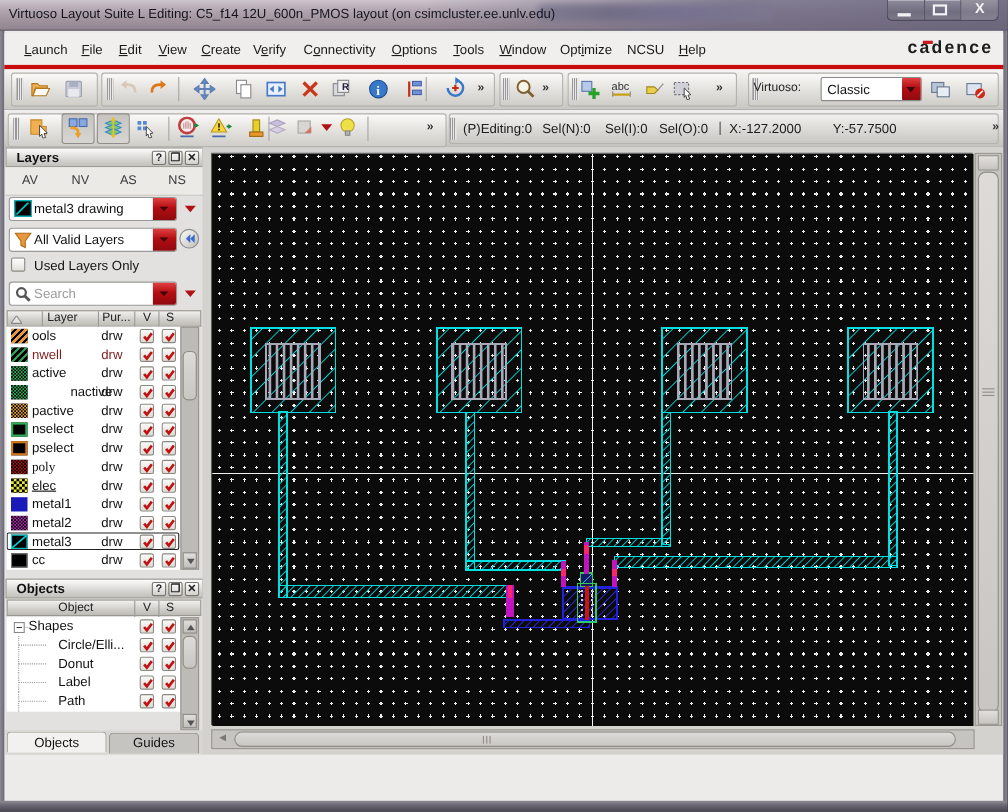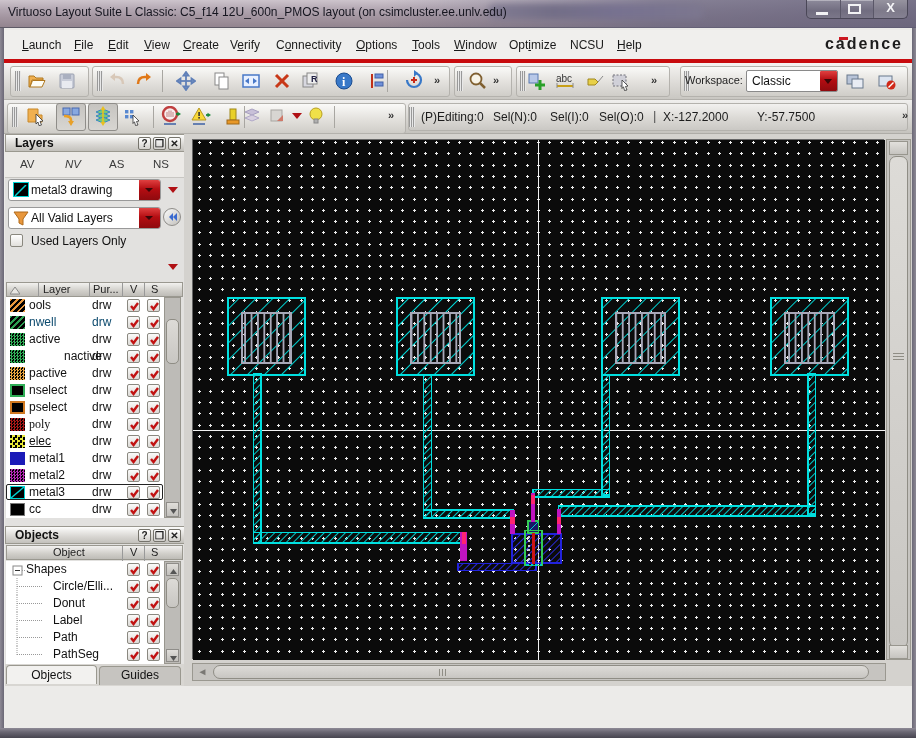--- a/index.html
+++ b/index.html
@@ -96,21 +96,21 @@
 #canvas { left:188px; top:111px; width:692px; height:520px; background:#0a0a0a; border:1px solid #666; }
 .sb { position:absolute; background:#c6c4c0; }
 .thumb { position:absolute; background:linear-gradient(to bottom,#dddbd7,#c8c6c2); border:1px solid #8f8d85; border-radius:7px; }
 </style></head>
 <body>
 
 <div class="abs" id="titlebar">
     <div class="abs tgrad"></div>
   </div>
 <div class="abs" id="blur1"></div>
-<div class="abs" id="titletext">Virtuoso Layout Suite L Classic: C5_f14 12U_600n_PMOS layout (on csimcluster.ee.unlv.edu)</div>
+<div class="abs" id="titletext">Virtuoso Layout Suite L Editing: C5_f14 12U_600n_PMOS layout (on csimcluster.ee.unlv.edu)</div>
 <div class="abs" id="winbtns">
   <div class="wb"><svg width="100%" height="19">
         <rect x="9" y="12" width="12" height="3" fill="#f2f2f4"></rect>
       </svg></div>
   <div class="wb"><svg width="100%" height="19">
         <rect x="8" y="5" width="11" height="8" fill="none" stroke="#f2f2f4" stroke-width="2"></rect>
       </svg></div>
   <div class="wb close" style="font-size:13px;font-weight:bold;">X</div>
 </div>
 <div class="abs" id="frame-l"></div>
@@ -233,21 +233,21 @@
 <div style="position:absolute;left:581px;top:8px;width:20px;height:20px;"><svg width="20" height="20">
           <path d="M3,8 L10,8 L13,11 L10,14 L3,14 Z" fill="#e8d048" stroke="#a08820"></path>
           <line x1="13" y1="11" x2="18" y2="5" stroke="#888"></line>
         </svg></div>
 <div style="position:absolute;left:607px;top:8px;width:20px;height:20px;"><svg width="20" height="20">
           <rect x="2" y="4" width="13" height="11" fill="#d0d0d8" stroke="#707078" stroke-dasharray="2,1.5"></rect>
           <path d="M11,9 L17,15 L14.5,15.5 L16,19 L13.5,19.5 L12.5,15.8 L11,17.5 Z" fill="#fff" stroke="#333" stroke-width="0.8"></path>
         </svg></div>
 <div class="chev" style="left:647px;top:11px;">»</div>
 <div class="grip" style="left:680px;top:8px;"></div>
-<div id="wslabel" style="top:11px;">Workspace:</div>
+<div id="wslabel" style="top:11px;">Virtuoso:</div>
 <div id="wsbox" style="left:742px;top:7px;">Classic<div id="wsarr"></div></div>
 <div style="position:absolute;left:841px;top:8px;width:20px;height:20px;"><svg width="20" height="20">
           <rect x="2" y="4" width="11" height="9" fill="#b8c4d8" stroke="#68788c"></rect>
           <rect x="7" y="8" width="11" height="9" fill="#e8ecf4" stroke="#68788c"></rect>
         </svg></div>
 <div style="position:absolute;left:872px;top:8px;width:20px;height:20px;"><svg width="20" height="20">
           <rect x="3" y="5" width="13" height="10" fill="#dce4f0" stroke="#68788c"></rect>
           <circle cx="15" cy="14" r="4.5" fill="#d02818"></circle>
           <line x1="12.5" y1="16.5" x2="17.5" y2="11.5" stroke="#fff" stroke-width="1.5"></line>
         </svg></div>
@@ -339,21 +339,21 @@
     <div class="ptitle" style="top:0px;">Layers
       <div class="pbtns">
           <div class="pbtn">?</div>
           <div class="pbtn">❐</div>
           <div class="pbtn">✕</div>
         </div>
     </div>
 
     <div style="position:absolute;left:0;top:18px;width:180px;height:26px;background:#eceae7;border-bottom:1px solid #c8c6c2;">
       <span class="lbl" style="left:15px;top:6px;color:#3a3a3a;font-size:11.5px;">AV</span>
-      <span class="lbl" style="left:60px;top:6px;color:#3a3a3a;font-size:11.5px;font-style:italic;">NV</span>
+      <span class="lbl" style="left:60px;top:6px;color:#3a3a3a;font-size:11.5px;">NV</span>
       <span class="lbl" style="left:104px;top:6px;color:#3a3a3a;font-size:11.5px;">AS</span>
       <span class="lbl" style="left:148px;top:6px;color:#3a3a3a;font-size:11.5px;">NS</span>
     </div>
 
     <div class="combo" style="top:45px;">
       <div style="position:absolute;left:4px;top:2px;width:16px;height:15px;background:#000;border:1.5px solid #00d2d2;">
         <svg width="13" height="12">
             <line x1="1" y1="11" x2="12" y2="0" stroke="#00d2d2" stroke-width="1.5"></line>
           </svg>
       </div>
@@ -372,20 +372,28 @@
     <div style="position:absolute;left:158px;top:74px;width:18px;height:18px;border-radius:50%;background:linear-gradient(135deg,#fafafa,#c2c0bc);border:1px solid #8f8d89;">
       <svg width="16" height="16">
           <path d="M9,4 L5,8 L9,12 Z" fill="#3a6ad0"></path>
           <path d="M13,4 L9,8 L13,12 Z" fill="#3a6ad0"></path>
         </svg>
     </div>
 
     <div class="cb" style="left:5px;top:100px;"></div>
     <span class="lbl" style="left:26px;top:100px;">Used Layers Only</span>
 
+    <div class="combo" style="top:122px;">
+      <svg style="position:absolute;left:4px;top:3px;" width="16" height="16">
+          <circle cx="6.5" cy="6" r="4" fill="none" stroke="#555" stroke-width="2"></circle>
+          <line x1="9.5" y1="9" x2="14" y2="13.5" stroke="#555" stroke-width="2.6"></line>
+        </svg>
+      <span class="ctext" style="color:#9a9a9a;">Search</span>
+      <div class="rarr"></div>
+    </div>
     <div class="redtri" style="left:163px;top:130px;"></div>
 
     <div class="thead" style="top:148px;">
       <svg style="position:absolute;left:3px;top:4px;" width="10" height="8">
           <path d="M5,0 L10,7 L0,7 Z" fill="#e8e6e2" stroke="#888" stroke-width="1"></path>
         </svg>
       <span style="position:absolute;left:36px;top:0px;">Layer</span>
       <span style="position:absolute;left:86px;top:0px;">Pur...</span>
       <span style="position:absolute;left:123px;top:0px;">V</span>
       <span style="position:absolute;left:144px;top:0px;">S</span>
@@ -403,21 +411,21 @@
             <svg width="13" height="13">
               <path d="M3,6 L5.5,9 L10,3" fill="none" stroke="#c11212" stroke-width="2.4"></path>
             </svg>
           </span>
           <span class="chk" style="left:141px;">
             <svg width="13" height="13">
               <path d="M3,6 L5.5,9 L10,3" fill="none" stroke="#c11212" stroke-width="2.4"></path>
             </svg>
           </span>
         </div>
-<div style="position:absolute;left:0;top:17px;width:158px;height:17px;font-size:12px;color:#0c4a6e;">
+<div style="position:absolute;left:0;top:17px;width:158px;height:17px;font-size:12px;color:#7f1d1d;">
           <span class="sw" style="left:4px;background:#000;background-image:repeating-linear-gradient(135deg,#2d9e52 0,#2d9e52 2px,#000 2px,#000 4.5px);"></span>
           <span style="position:absolute;left:23px;top:1px;">nwell</span>
           <span style="position:absolute;left:86px;top:1px;">drw</span>
           <span class="chk" style="left:121px;">
             <svg width="13" height="13">
               <path d="M3,6 L5.5,9 L10,3" fill="none" stroke="#c11212" stroke-width="2.4"></path>
             </svg>
           </span>
           <span class="chk" style="left:141px;">
             <svg width="13" height="13">
@@ -610,21 +618,21 @@
           <div class="pbtn">✕</div>
         </div>
     </div>
     <div class="thead" style="top:411px;">
       <span style="position:absolute;left:46px;top:0px;">Object</span>
       <span style="position:absolute;left:123px;top:0px;">V</span>
       <span style="position:absolute;left:144px;top:0px;">S</span>
       <span style="position:absolute;left:115px;top:0px;width:1px;height:15px;background:#999;"></span>
       <span style="position:absolute;left:137px;top:0px;width:1px;height:15px;background:#999;"></span>
     </div>
-    <div id="treerows" style="position:absolute;left:1px;top:427px;width:158px;height:103px;background:#fff;overflow:hidden;">
+    <div id="treerows" style="position:absolute;left:1px;top:427px;width:158px;height:86px;background:#fff;overflow:hidden;">
 <div style="position:absolute;left:0;top:0px;width:158px;height:17px;font-size:12px;color:#111;">
           <svg style="position:absolute;left:6px;top:3px;" width="14" height="14">
             <rect x="1" y="2" width="9" height="9" fill="#fff" stroke="#888"></rect>
             <line x1="3" y1="6.5" x2="8" y2="6.5" stroke="#333"></line>
             <line x1="10" y1="6.5" x2="16" y2="6.5" stroke="#999" stroke-dasharray="1,1"></line>
           </svg>
           <span style="position:absolute;left:20px;top:1px;">Shapes</span>
           <span class="chk" style="left:121px;">
             <svg width="13" height="13">
               <path d="M3,6 L5.5,9 L10,3" fill="none" stroke="#c11212" stroke-width="2.4"></path>

